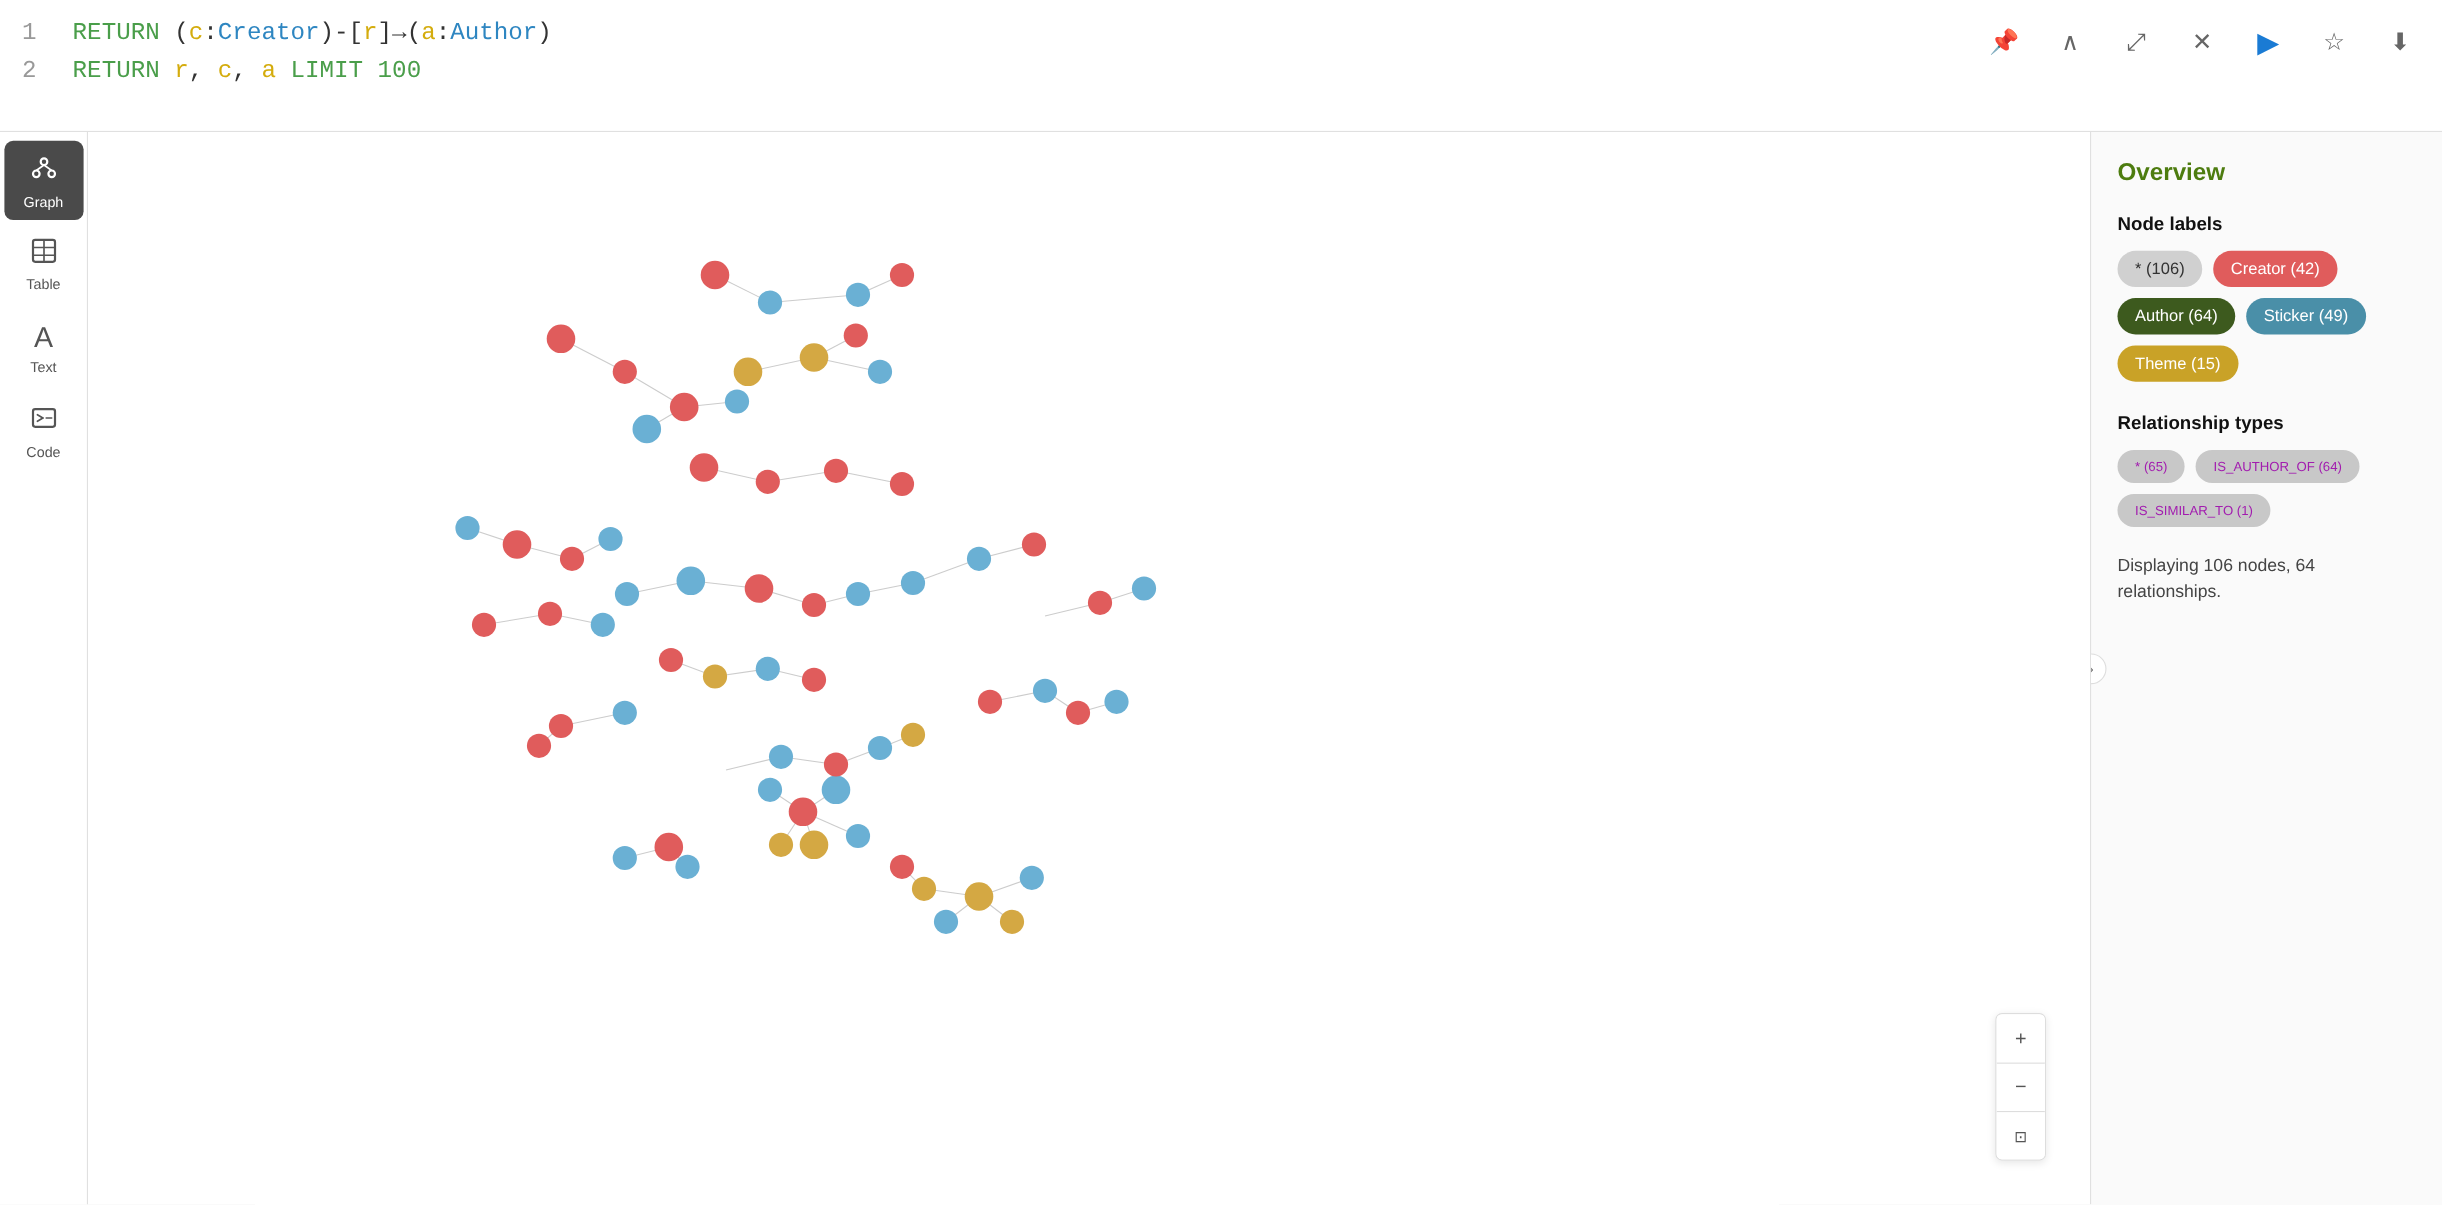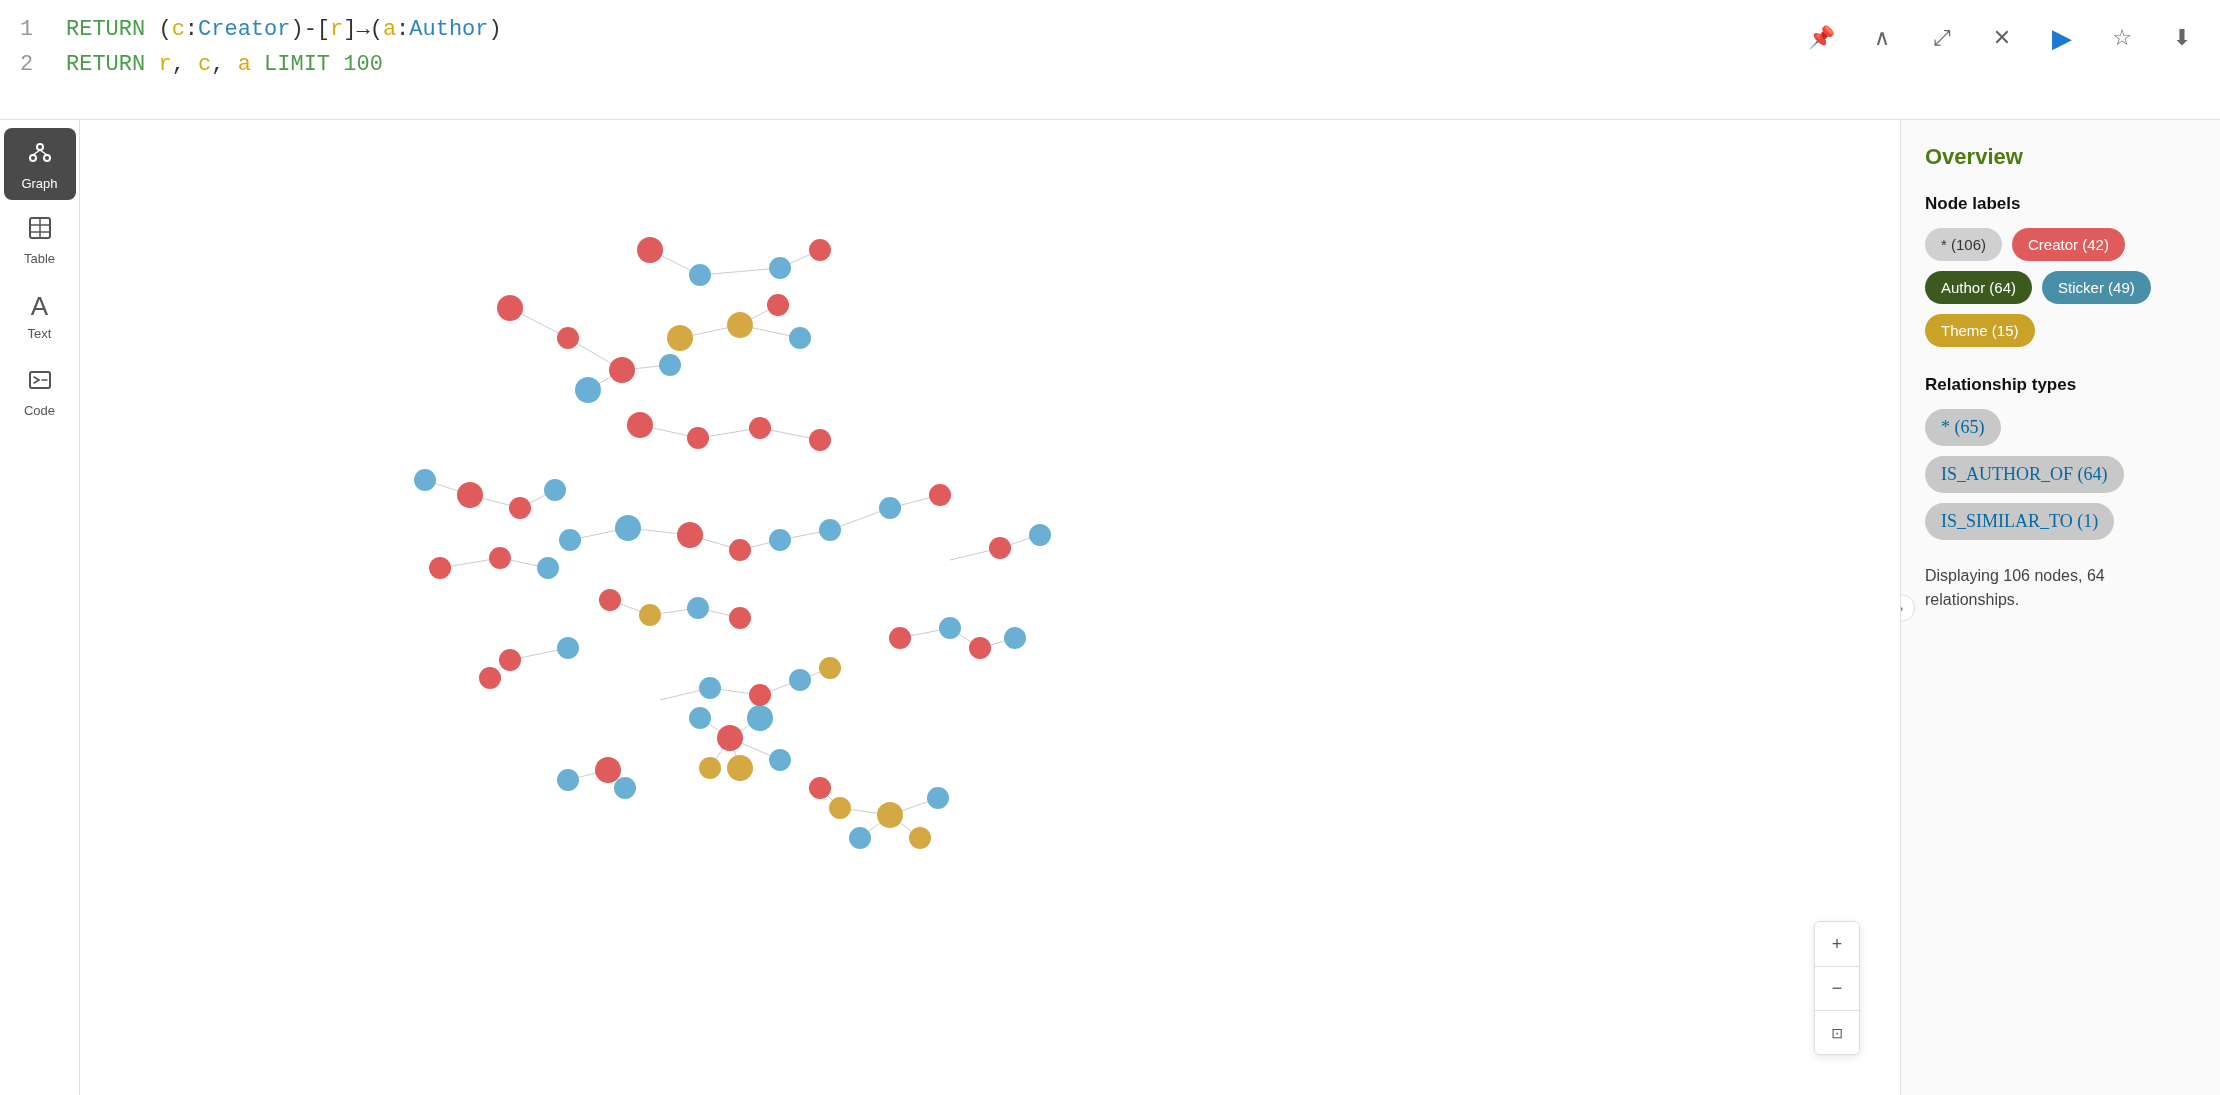--- a/index.html
+++ b/index.html
@@ -47,21 +47,21 @@
     .label-tags { display: flex; flex-wrap: wrap; gap: 10px; }
     .label-tag { padding: 8px 16px; border-radius: 20px; font-size: 15px; font-weight: 500; cursor: pointer; }
     .tag-gray { background: #d0d0d0; color: #333; }
     .tag-red { background: #e05c5c; color: #fff; }
     .tag-dark-green { background: #3d5a1e; color: #fff; }
     .tag-teal { background: #4a8fa8; color: #fff; }
     .tag-gold { background: #c9a227; color: #fff; text-align: center; }
 
     .rel-types-section { margin-bottom: 24px; }
     .rel-tags { display: flex; flex-wrap: wrap; gap: 10px; }
-    .rel-tag { padding: 8px 16px; border-radius: 20px; font-size: 18px; font-weight: 500; background: #c8c8c8; color: #0369a1; cursor: pointer; font-family: Liberation Serif, serif; }
+    .rel-tag { padding: 8px 16px; border-radius: 20px; font-size: 12px; font-weight: 500; background: #c8c8c8; color: #a21caf; cursor: pointer; }
 
     .display-info { font-size: 16px; color: #444; line-height: 1.5; margin-top: 8px; }
 
     
     .node { position: absolute; border-radius: 50%; cursor: pointer; transform: translate(-50%, -50%); }
     .node-blue { background: #6ab0d4; }
     .node-red { background: #e05c5c; }
     .node-gold { background: #d4a843; }
     .node-sm { width: 22px; height: 22px; }
     .node-md { width: 26px; height: 26px; }

